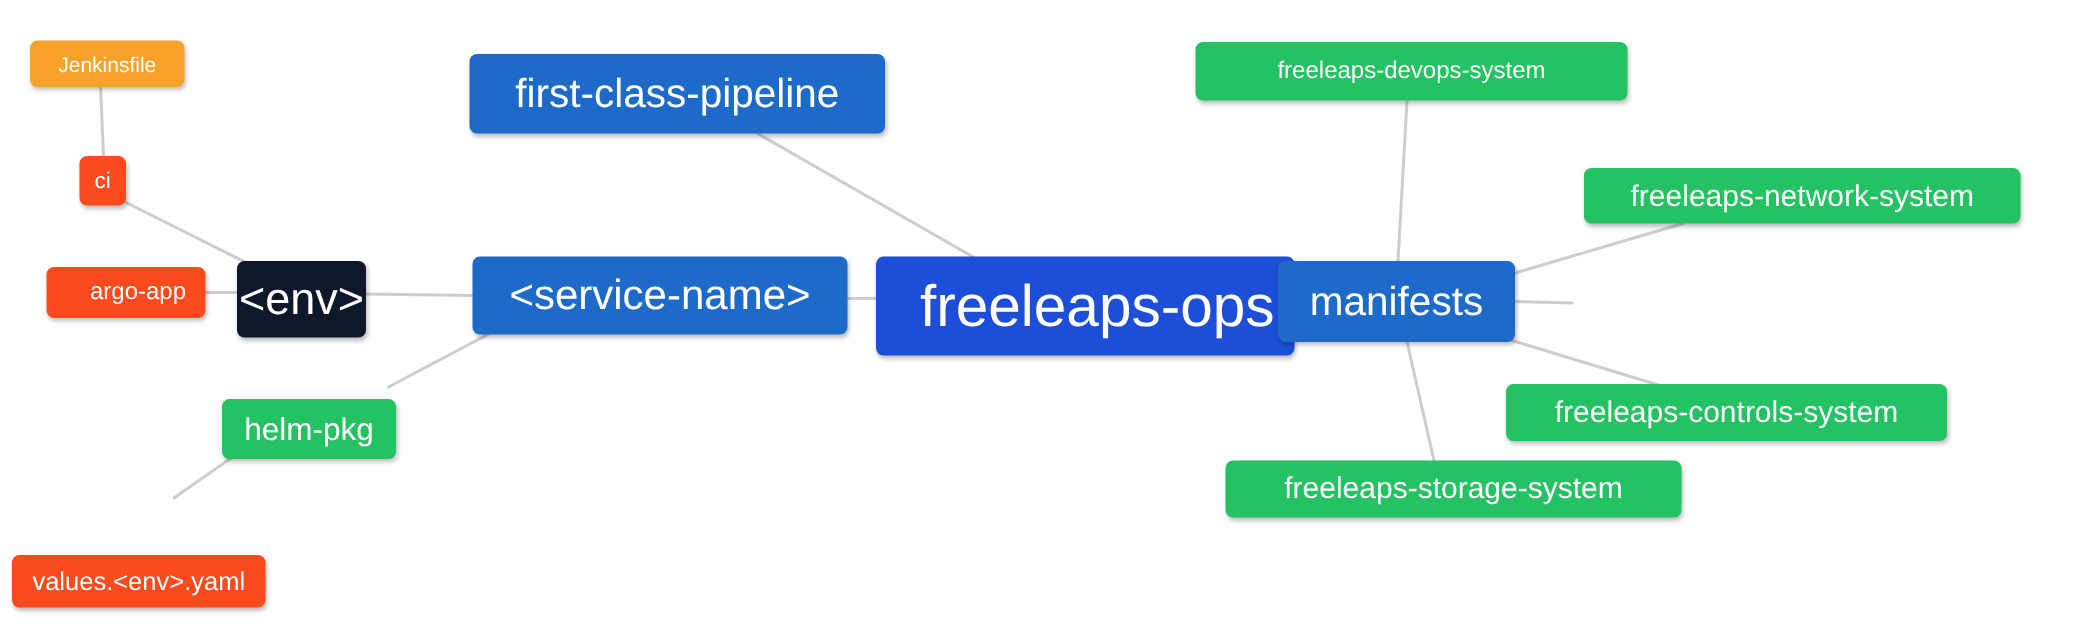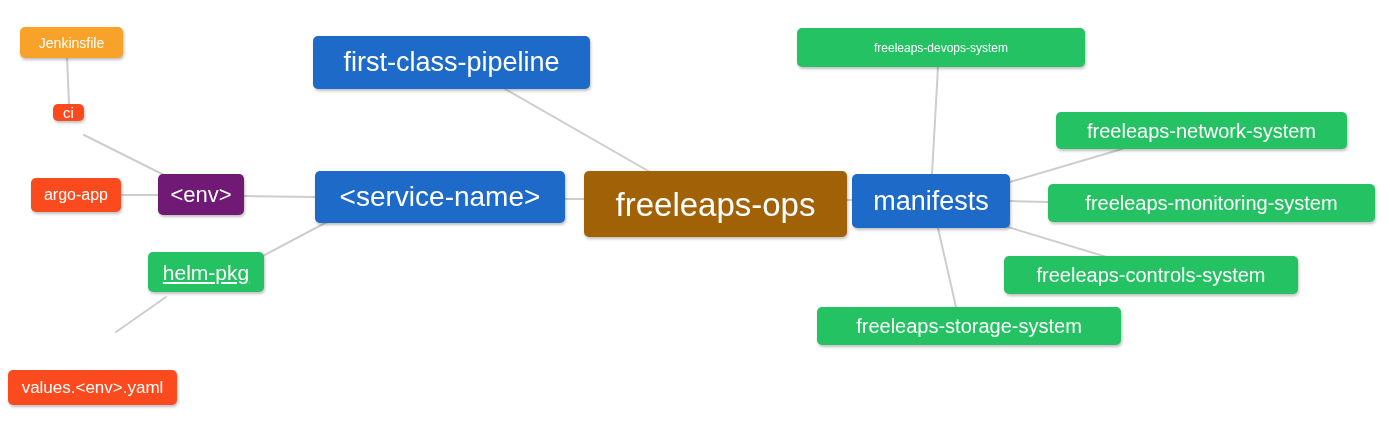--- a/index.html
+++ b/index.html
@@ -53,27 +53,26 @@
       <line x1="505" y1="89" x2="650" y2="172" stroke="#cdcdcd" stroke-width="2" stroke-linecap="round"></line>
       <line x1="847" y1="200" x2="853" y2="200" stroke="#cdcdcd" stroke-width="2" stroke-linecap="round"></line>
       <line x1="938" y1="67" x2="932" y2="174" stroke="#cdcdcd" stroke-width="2" stroke-linecap="round"></line>
       <line x1="1010" y1="182" x2="1122" y2="149" stroke="#cdcdcd" stroke-width="2" stroke-linecap="round"></line>
       <line x1="1010" y1="201" x2="1048" y2="202" stroke="#cdcdcd" stroke-width="2" stroke-linecap="round"></line>
       <line x1="1008" y1="227" x2="1110" y2="258" stroke="#cdcdcd" stroke-width="2" stroke-linecap="round"></line>
       <line x1="938" y1="228" x2="956" y2="307" stroke="#cdcdcd" stroke-width="2" stroke-linecap="round"></line>
     </svg>
 
 <div class="node" style="left: 20px; top: 27px; width: 103px; height: 31px; font-size: 14px; background: rgb(249, 162, 42);">Jenkinsfile</div>
-    <div class="node" style="left: 53px; top: 104px; width: 31px; height: 17px; font-size: 15px; background: rgb(251, 74, 29);">ci</div>
-    <div class="node" style="left: 31px; top: 178px; width: 90px; height: 34px; font-size: 16px; background: rgb(251, 74, 29);">argo-app</div>
-    <div class="node" style="left: 158px; top: 174px; width: 86px; height: 41px; font-size: 22px; background: #701a75;">&lt;env&gt;</div>
-    <div class="node" style="left: 148px; top: 252px; width: 116px; height: 40px; font-size: 21px; background: rgb(36, 194, 98); text-decoration: underline;">helm-pkg</div>
+    <div class="node" style="left: 53px; top: 104px; width: 31px; height: 33px; font-size: 15px; background: rgb(251, 74, 29);">ci</div>
+    <div class="node" style="left: 31px; top: 178px; width: 90px; height: 34px; font-size: 16px; background: rgb(251, 74, 29); padding-left: 16px;">argo-app</div>
+    <div class="node" style="left: 158px; top: 174px; width: 86px; height: 51px; font-size: 30px; background: #0f172a;">&lt;env&gt;</div>
+    <div class="node" style="left: 148px; top: 266px; width: 116px; height: 40px; font-size: 21px; background: rgb(36, 194, 98);">helm-pkg</div>
     <div class="node" style="left: 8px; top: 332px; width: 169px; height: 35px; font-size: 17px; background: rgb(251, 74, 29); margin-top: 38px;">values.&lt;env&gt;.yaml</div>
     <div class="node" style="left: 315px; top: 171px; width: 250px; height: 52px; font-size: 28px; background: rgb(30, 106, 200);">&lt;service-name&gt;</div>
     <div class="node" style="left: 313px; top: 36px; width: 277px; height: 53px; font-size: 27px; background: rgb(30, 106, 200);">first-class-pipeline</div>
-    <div class="node" style="left: 584px; top: 171px; width: 263px; height: 66px; font-size: 33px; background: #a16207;">freeleaps-ops</div>
+    <div class="node" style="left: 584px; top: 171px; width: 263px; height: 66px; font-size: 39px; background: #1d4ed8; padding-left: 16px;">freeleaps-ops</div>
     <div class="node" style="left: 852px; top: 174px; width: 158px; height: 54px; font-size: 27px; background: rgb(30, 106, 200); text-align: right;">manifests</div>
-    <div class="node" style="left: 797px; top: 28px; width: 288px; height: 39px; font-size: 12px; background: rgb(36, 194, 98);">freeleaps-devops-system</div>
+    <div class="node" style="left: 797px; top: 28px; width: 288px; height: 39px; font-size: 16px; background: rgb(36, 194, 98);">freeleaps-devops-system</div>
     <div class="node" style="left: 1056px; top: 112px; width: 291px; height: 37px; font-size: 20px; background: rgb(36, 194, 98); text-align: right;">freeleaps-network-system</div>
-    <div class="node" style="left: 1048px; top: 184px; width: 327px; height: 38px; font-size: 20px; background: rgb(36, 194, 98);">freeleaps-monitoring-system</div>
     <div class="node" style="left: 1004px; top: 256px; width: 294px; height: 38px; font-size: 20px; background: rgb(36, 194, 98);">freeleaps-controls-system</div>
     <div class="node" style="left: 817px; top: 307px; width: 304px; height: 38px; font-size: 20px; background: rgb(36, 194, 98);">freeleaps-storage-system</div>
   </div>
 
 </body></html>

